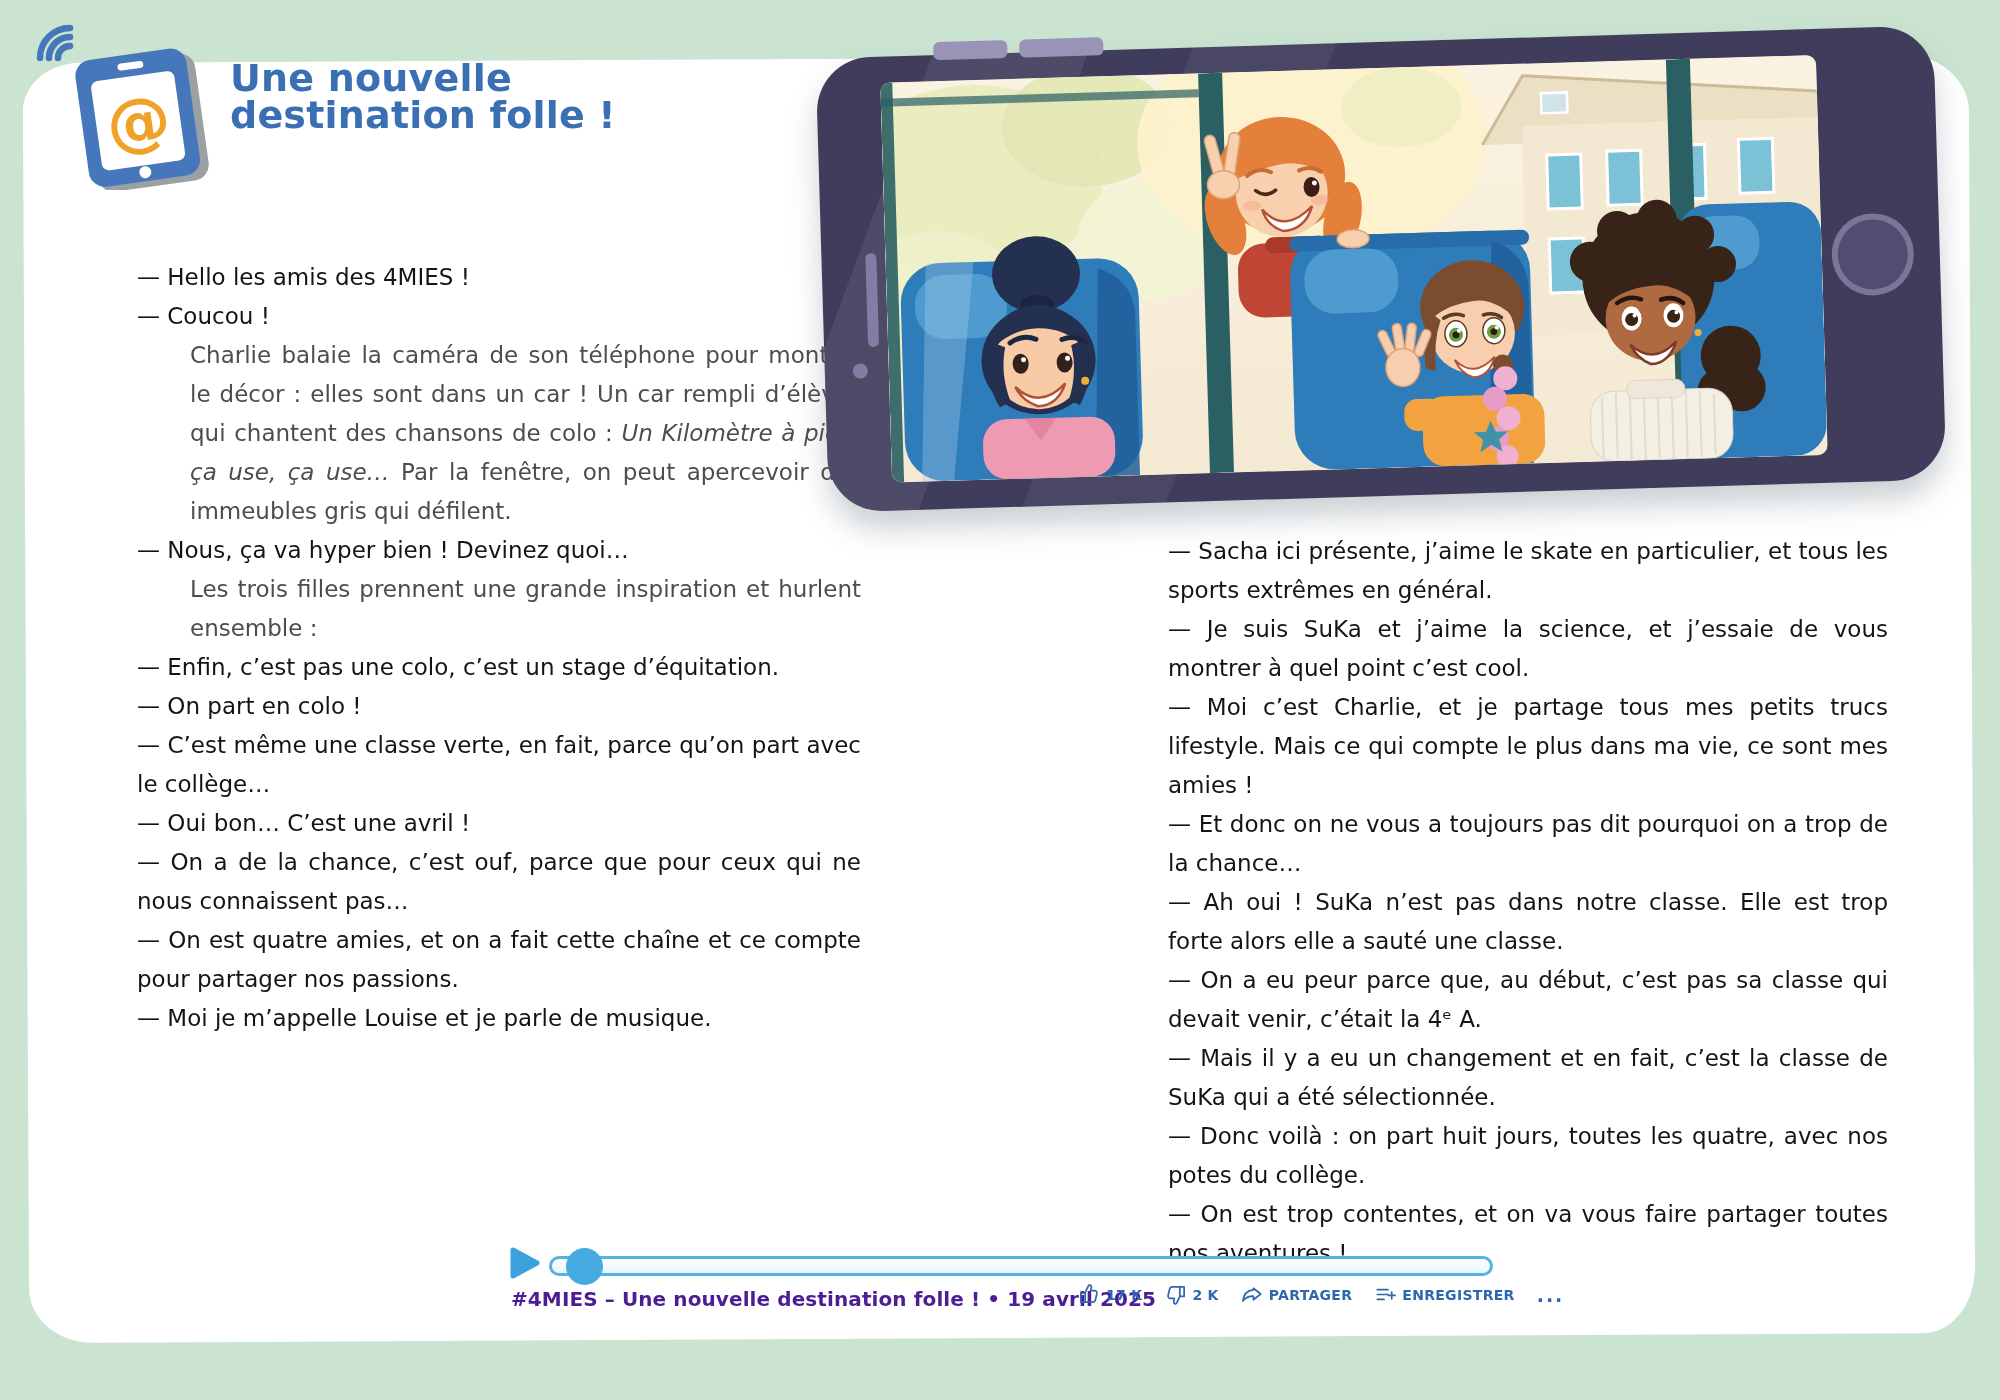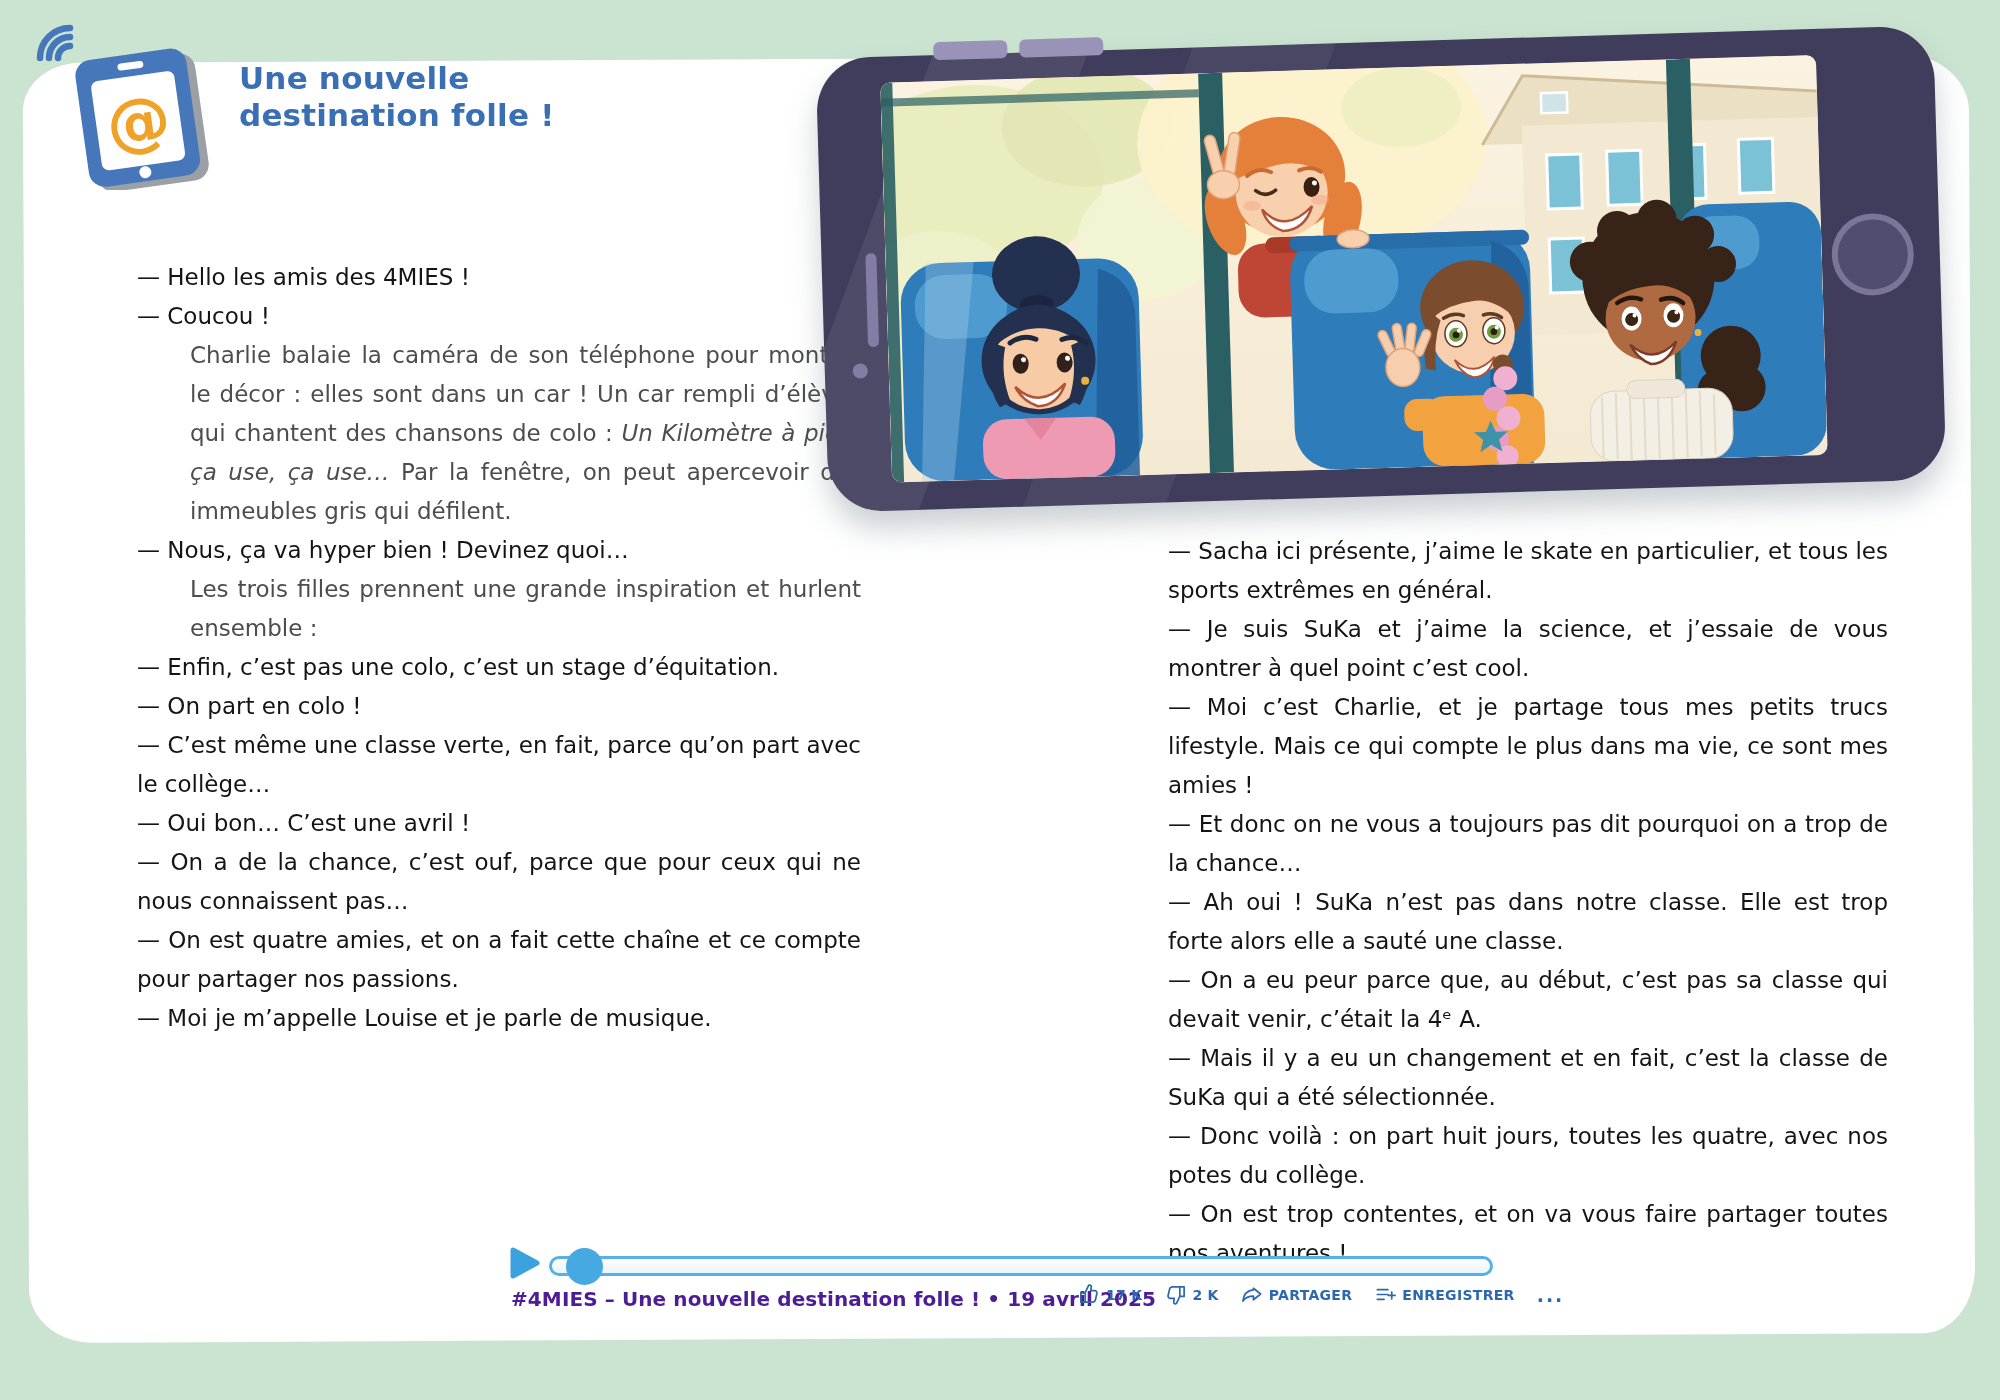--- a/index.html
+++ b/index.html
@@ -10,22 +10,22 @@
   }
   .card {
     position:absolute; left:26px; top:58px; width:1946px; height:1280px;
     background:#ffffff;
     border-radius:58px 70px 52px 64px / 48px 58px 66px 54px;
     transform:rotate(-0.3deg);
   }
   
   .tablet { position:absolute; left:30px; top:22px; width:180px; height:168px; }
   .title {
-    position:absolute; left:239px; top:60px;
-    font-size:31px; font-weight:bold; color:#3a6fb4; line-height:37px; letter-spacing:.2px;
+    position:absolute; left:230px; top:60px;
+    font-size:38px; font-weight:bold; color:#3a6fb4; line-height:37px; letter-spacing:.2px;
   }
   
   .col { position:absolute; font-size:23px; line-height:39px; color:#141414; text-align:justify; }
   .col p { margin:0; }
   .left  { left:137px; top:258px; width:724px; }
   .right { left:1168px; top:532px; width:720px; }
   .n { color:#4d4d4d; }
   .left .n { margin-left:53px; }
   .gap { margin-top:39px; }
   .it { font-style:italic; }

